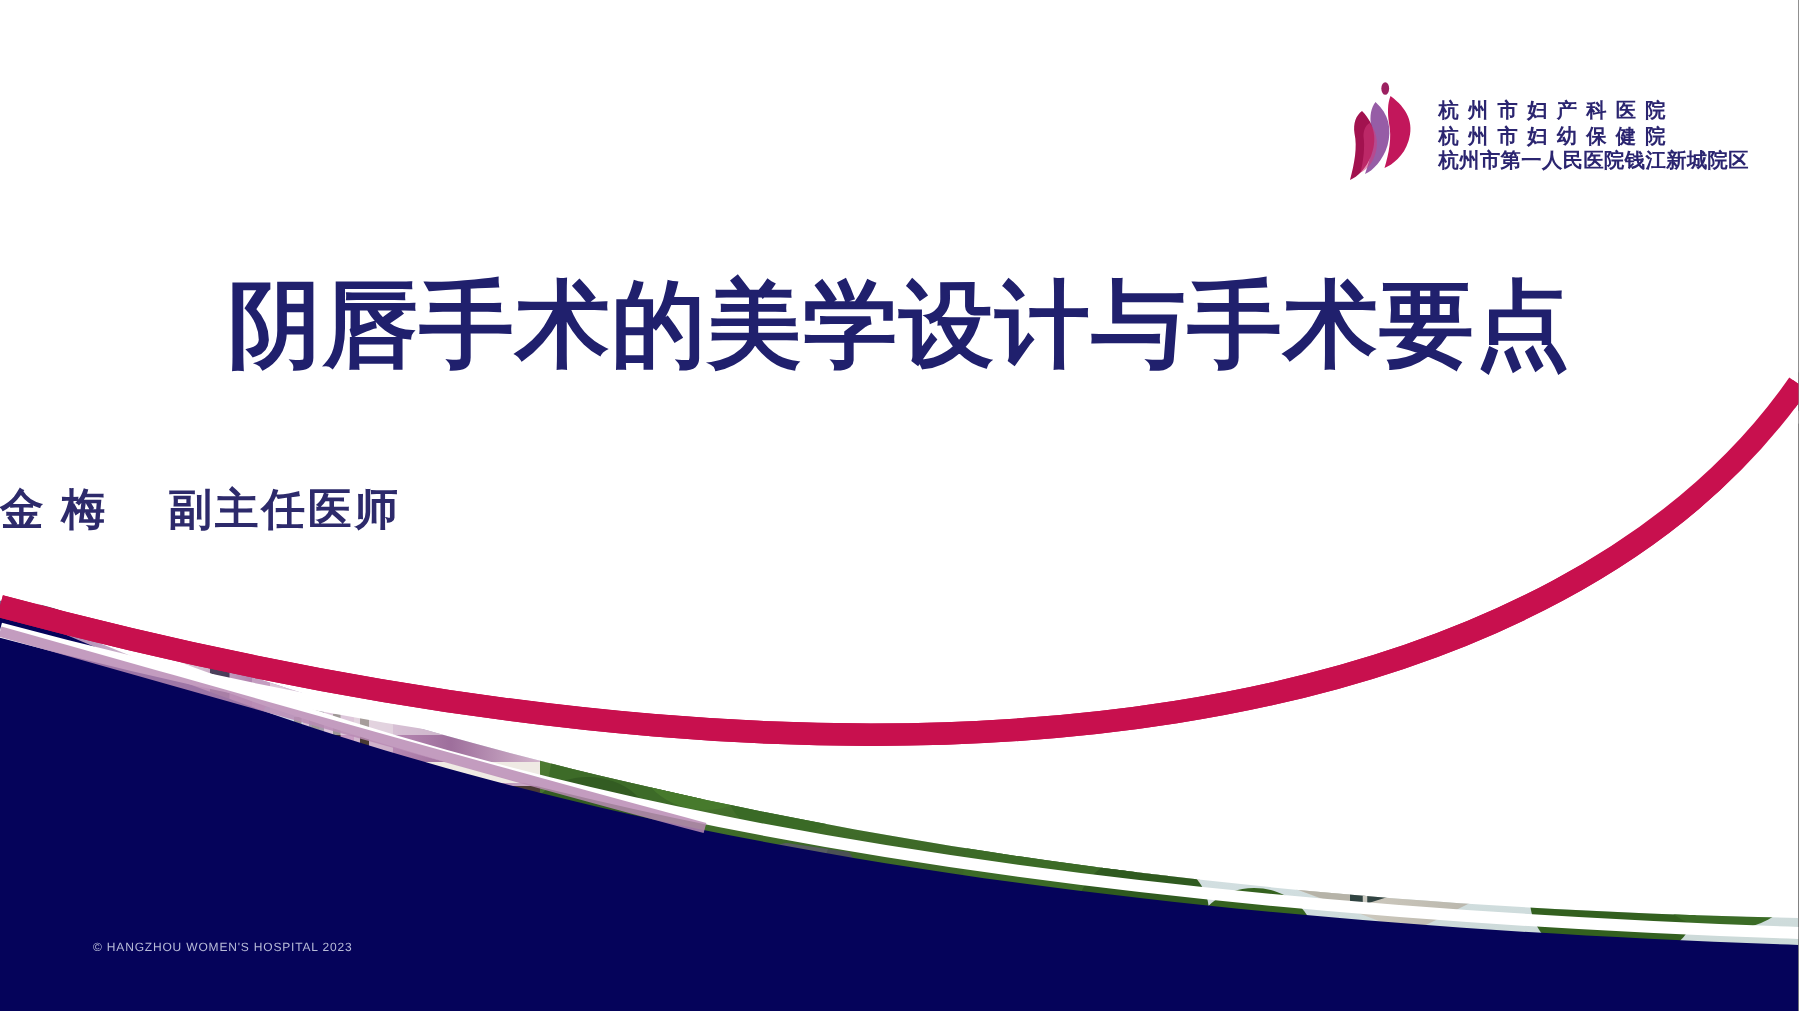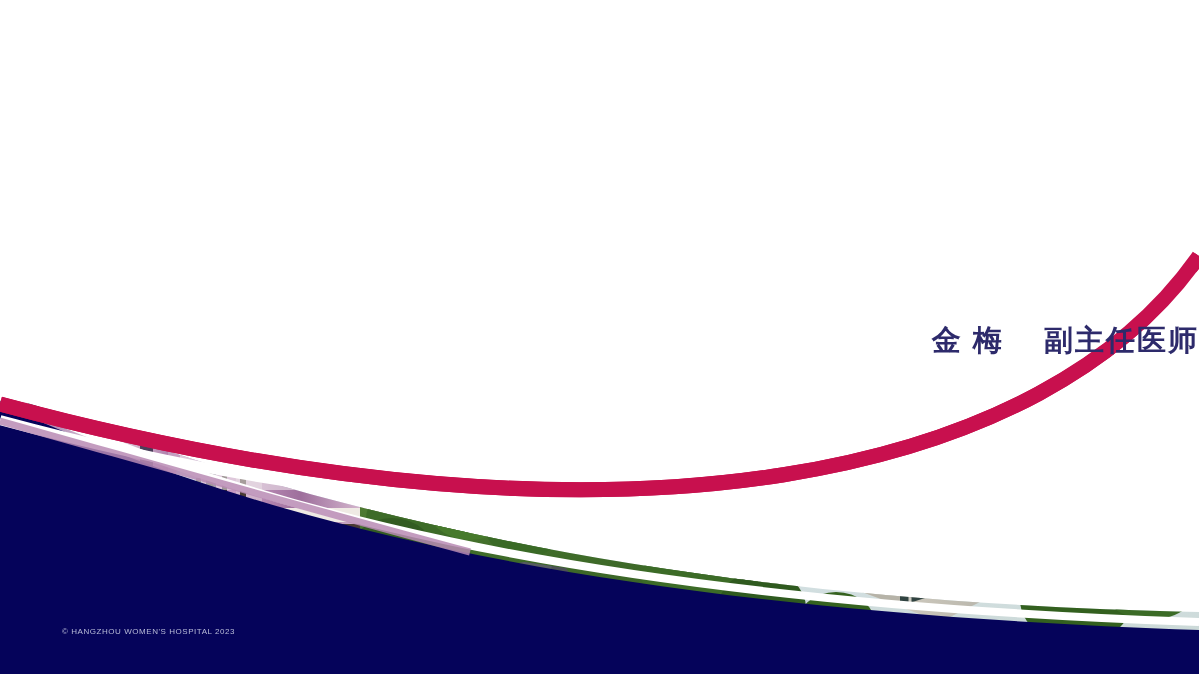--- a/index.html
+++ b/index.html
@@ -74,21 +74,21 @@
     font-weight: bold;
     letter-spacing: 1px;
     line-height: 1;
     white-space: nowrap;
   }
   #title-sub {
     position: absolute;
     left: 0;
     top: 326px;
     width: 1199px;
-    text-align: right;
+    text-align: left;
     color: #2d2a6b;
     font-size: 29px;
     font-weight: bold;
     letter-spacing: 2px;
     line-height: 1;
     white-space: pre;
   }
 
   
   #footer-copyright {
@@ -322,19 +322,55 @@
 
     <path d="M 0 0 L 1199 0 L 1199 248
              C 1048 462, 638 568, 0 396 Z" fill="#ffffff"></path>
 
     <path d="M 1199 256
              C 1050 470, 640 576, 0 404" fill="none" stroke="#c8104e" stroke-width="15"></path>
 
     <path d="M 0 421 C 160 466, 320 512, 470 552" fill="none" stroke="#b98bb4" stroke-width="7" opacity="0.85"></path>
   </svg>
 
-
+  <div id="logo-block">
+    <svg id="logo-mark" viewBox="0 0 56 76">
+
+      <ellipse cx="30.5" cy="7" rx="2.6" ry="4.2" fill="#9c2060"></ellipse>
+
+      <path d="M 34 12
+               C 45 20, 50 30, 46 42
+               C 43 52, 35 58, 30 60
+               C 33 50, 35 40, 33 30
+               C 32 23, 32 17, 34 12 Z" fill="#c2175b"></path>
+
+      <path d="M 24 16
+               C 33 24, 35 34, 32 45
+               C 29 55, 22 62, 17 64
+               C 21 53, 23 42, 21 32
+               C 20 25, 21 20, 24 16 Z" fill="#8d4f9e" opacity="0.92"></path>
+
+      <path d="M 15 22
+               C 24 31, 25 42, 21 52
+               C 18 60, 12 66, 7 68
+               C 10 57, 12 46, 10 37
+               C 9 30, 11 25, 15 22 Z" fill="#a2124f"></path>
+
+      <path d="M 20 30
+               C 26 37, 26 46, 23 53
+               C 21 58, 17 62, 14 63
+               C 16 55, 17 46, 16 39
+               C 16 35, 17 32, 20 30 Z" fill="#d13a7c" opacity="0.55"></path>
+    </svg>
+    <div id="logo-text">
+      <div class="logo-line logo-line-1">杭州市妇产科医院</div>
+      <div class="logo-line logo-line-2">杭州市妇幼保健院</div>
+      <div class="logo-line logo-line-3">杭州市第一人民医院钱江新城院区</div>
+    </div>
+  </div>
+
+  <div id="title-main">阴唇手术的美学设计与手术要点</div>
 
   <div id="title-sub">金 梅    副主任医师</div>
 
   <div id="footer-copyright">© HANGZHOU WOMEN'S HOSPITAL 2023</div>
 
 </div>
 
 </body></html>

